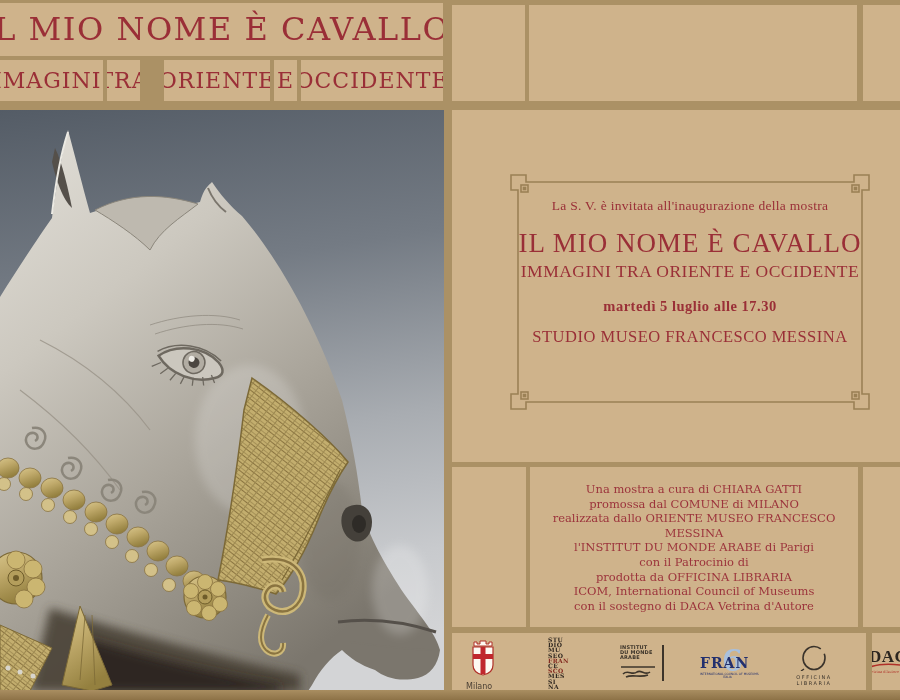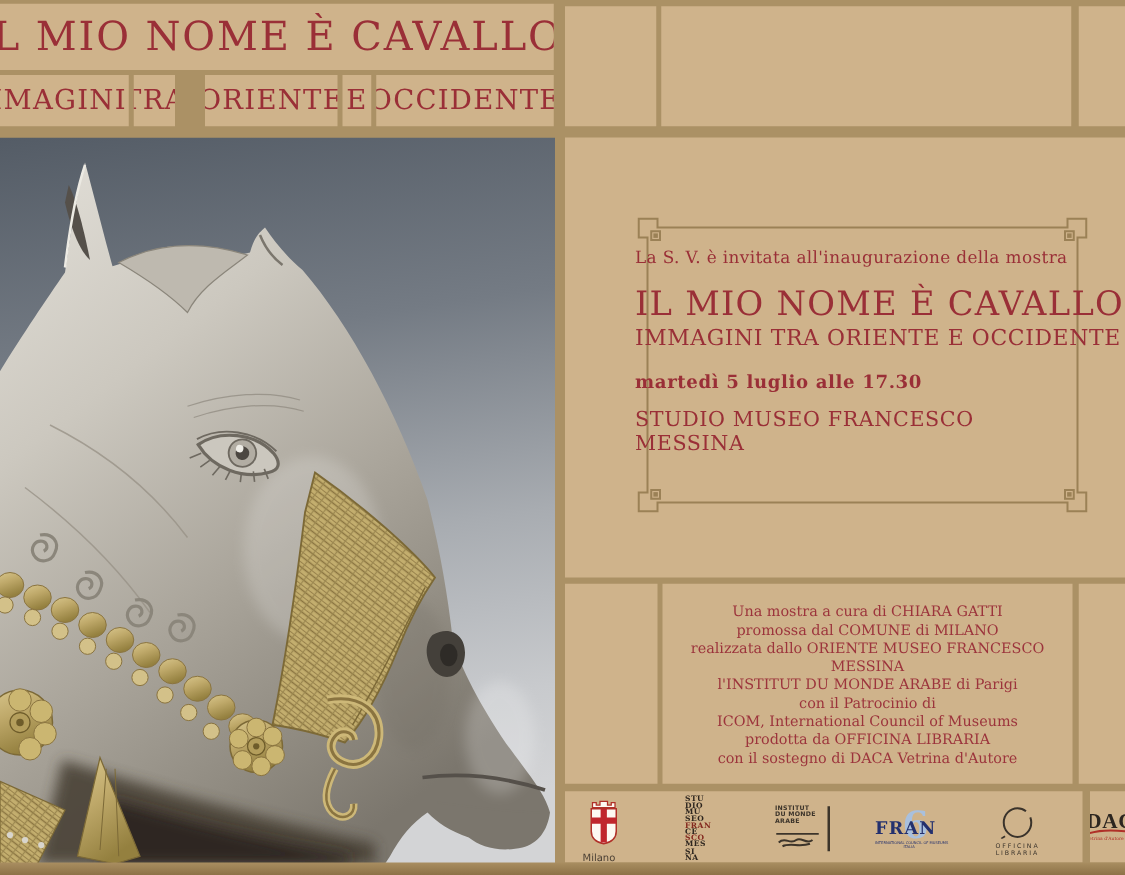--- a/index.html
+++ b/index.html
@@ -23,21 +23,21 @@
   .rn-panel{left:863px;top:467px;width:37px;height:160px;}
   .logo-panel{left:452px;top:633px;width:414px;height:57px;}
   .daca-panel{left:872px;top:633px;width:28px;height:57px;}
   .bottom-band{position:absolute;left:0;top:690px;width:900px;height:10px;
      background:linear-gradient(#a98e61,#8d7247);}
   
   .photo{position:absolute;left:0;top:110px;width:444px;height:581px;}
   
   .inv-box{position:absolute;left:56px;top:62px;width:364px;height:240px;}
   .inv-border{position:absolute;left:0;top:0;}
-  .inv-stack{position:absolute;left:0;top:0;width:100%;}
+  .inv-stack{position:absolute;left:0;top:0;width:100%;text-align:center;font-family:Liberation Serif, serif;}
   .inv-intro{margin-top:26px;font-size:13.5px;letter-spacing:0.3px;}
   .inv-title{margin-top:14px;font-size:27px;letter-spacing:1px;white-space:nowrap;}
   .inv-sub{margin-top:2px;font-size:17.5px;letter-spacing:0.5px;white-space:nowrap;}
   .inv-date{margin-top:16px;font-size:14.5px;font-weight:bold;letter-spacing:0.5px;}
   .inv-venue{margin-top:12px;font-size:16.5px;letter-spacing:0.5px;}
   .inv-addr{margin-top:4px;font-size:13.5px;}
   
   .credits{position:absolute;left:0;top:15px;width:100%;text-align:center;
      font-size:11.5px;line-height:14.6px;color:#9c343c;}
   
@@ -277,22 +277,22 @@
   </div>
 
   <div class="panel ll-panel"></div>
   <div class="panel credits-panel">
     <div class="credits">
       <div>Una mostra a cura di CHIARA GATTI</div>
       <div>promossa dal COMUNE di MILANO</div>
       <div>realizzata dallo ORIENTE MUSEO FRANCESCO MESSINA</div>
       <div>l'INSTITUT DU MONDE ARABE di Parigi</div>
       <div>con il Patrocinio di</div>
+      <div>prodotta da OFFICINA LIBRARIA</div>
       <div>ICOM, International Council of Museums</div>
-      <div>prodotta da OFFICINA LIBRARIA</div>
       <div>con il sostegno di DACA Vetrina d'Autore</div>
     </div>
   </div>
   <div class="panel rn-panel"></div>
 
   <div class="panel logo-panel">
 
     <div class="logo" style="left:14px;top:6px;width:34px;">
       <svg width="34" height="38" viewBox="0 0 34 38">
         <g stroke="#b03028" stroke-width="1" fill="none">

